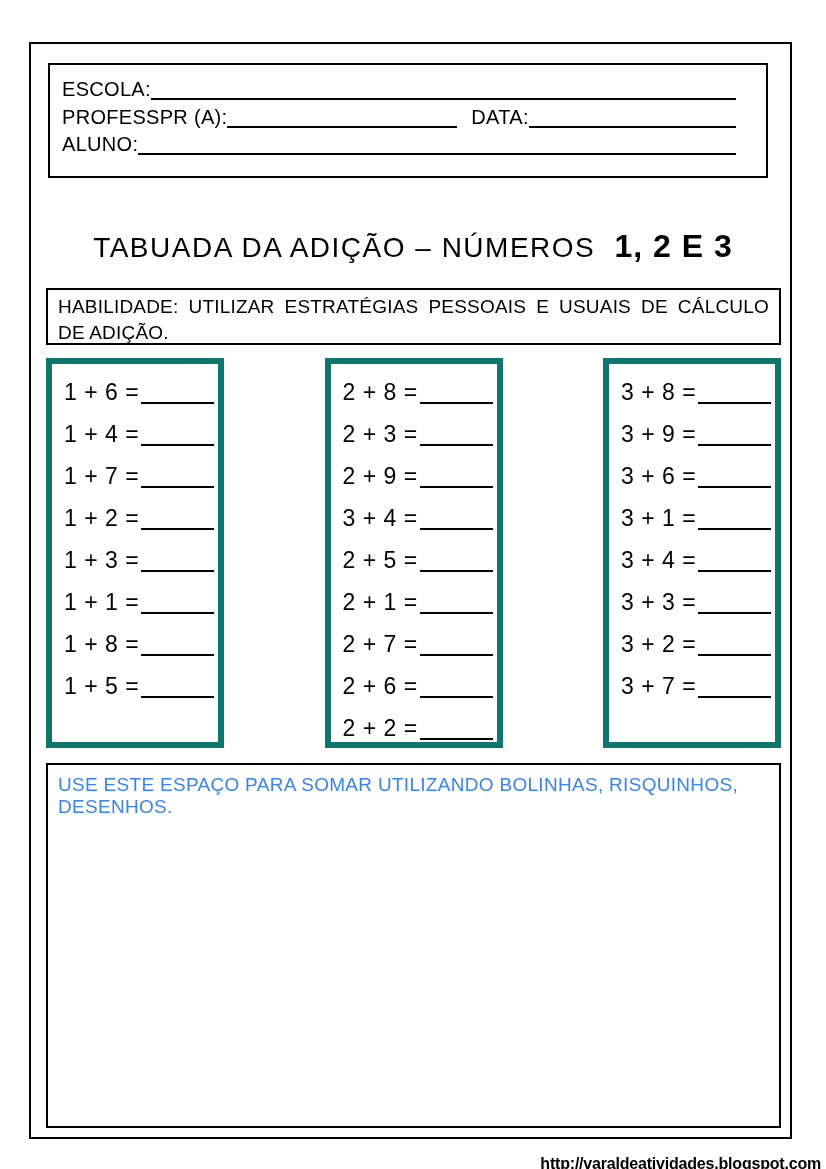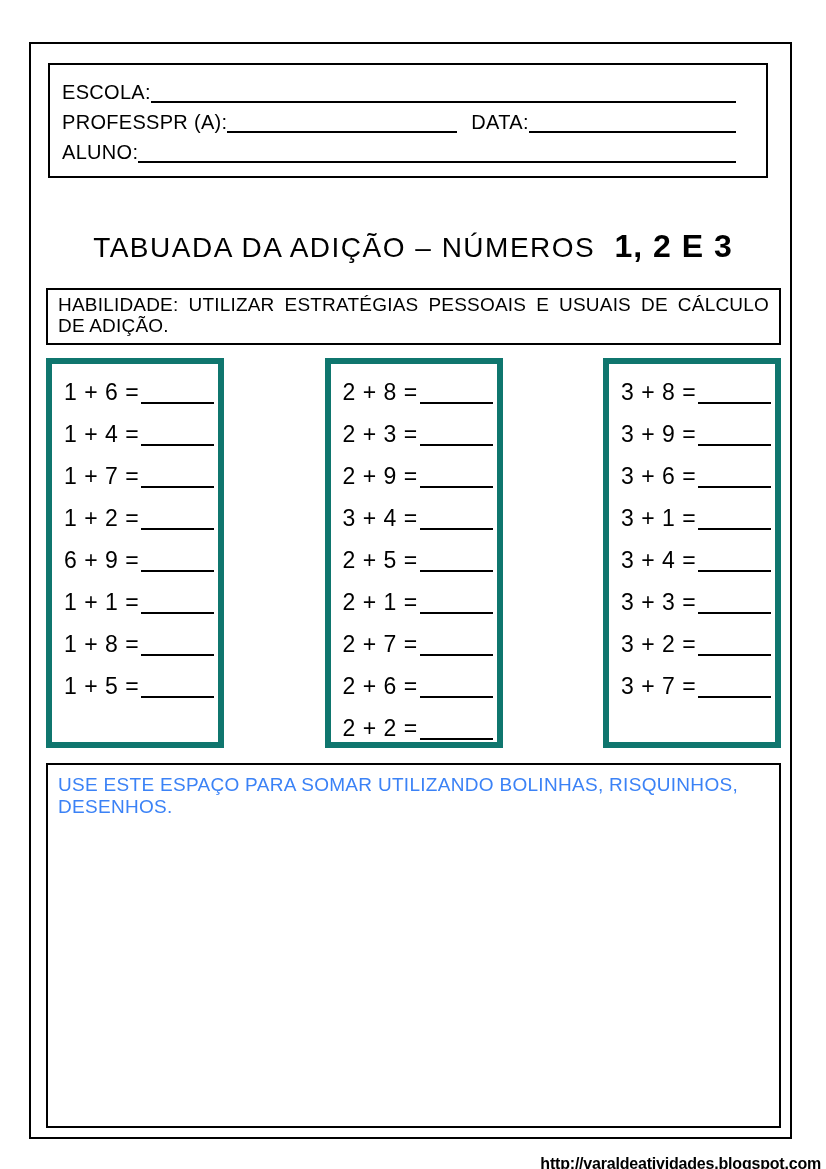--- a/index.html
+++ b/index.html
@@ -16,21 +16,21 @@
     position: absolute; left: 29px; top: 42px;
     width: 763px; height: 1097px;
     border: 2px solid #000;
   }
 
   
   .header-box {
     position: absolute; left: 48px; top: 63px;
     width: 720px; height: 115px;
     border: 2px solid #000;
-    padding: 9px 30px 12px 12px;
+    padding: 9px 30px 20px 12px;
     display: flex; flex-direction: column; justify-content: space-between;
   }
   .field-row {
     display: flex; align-items: flex-end;
     font-size: 20px; letter-spacing: 0.3px;
     height: 31px; white-space: nowrap;
   }
   .fill-line {
     flex: 1 1 auto;
     border-bottom: 2px solid #000;
@@ -49,21 +49,21 @@
   .title-bold {
     font-weight: bold; font-size: 32px; letter-spacing: 1px; margin-left: 10px;
   }
 
   
   .skill-box {
     position: absolute; left: 46px; top: 288px;
     width: 735px; height: 57px;
     border: 2px solid #000;
     padding: 4px 10px;
-    font-size: 19px; letter-spacing: 0.2px; line-height: 21px;
+    font-size: 19px; letter-spacing: 0.2px; line-height: 26px;
     text-align: justify;
   }
 
   
   .columns {
     position: absolute; left: 46px; top: 358px;
     width: 735px; height: 390px;
     display: flex; justify-content: space-between;
   }
   .col-box {
@@ -145,21 +145,21 @@
       </div>
       <div class="eq-row">
         <span class="eq-text">1 + 7 =</span>
         <span class="eq-blank"></span>
       </div>
       <div class="eq-row">
         <span class="eq-text">1 + 2 =</span>
         <span class="eq-blank"></span>
       </div>
       <div class="eq-row">
-        <span class="eq-text">6 + 9 =</span>
+        <span class="eq-text">1 + 3 =</span>
         <span class="eq-blank"></span>
       </div>
       <div class="eq-row">
         <span class="eq-text">1 + 1 =</span>
         <span class="eq-blank"></span>
       </div>
       <div class="eq-row">
         <span class="eq-text">1 + 8 =</span>
         <span class="eq-blank"></span>
       </div>

